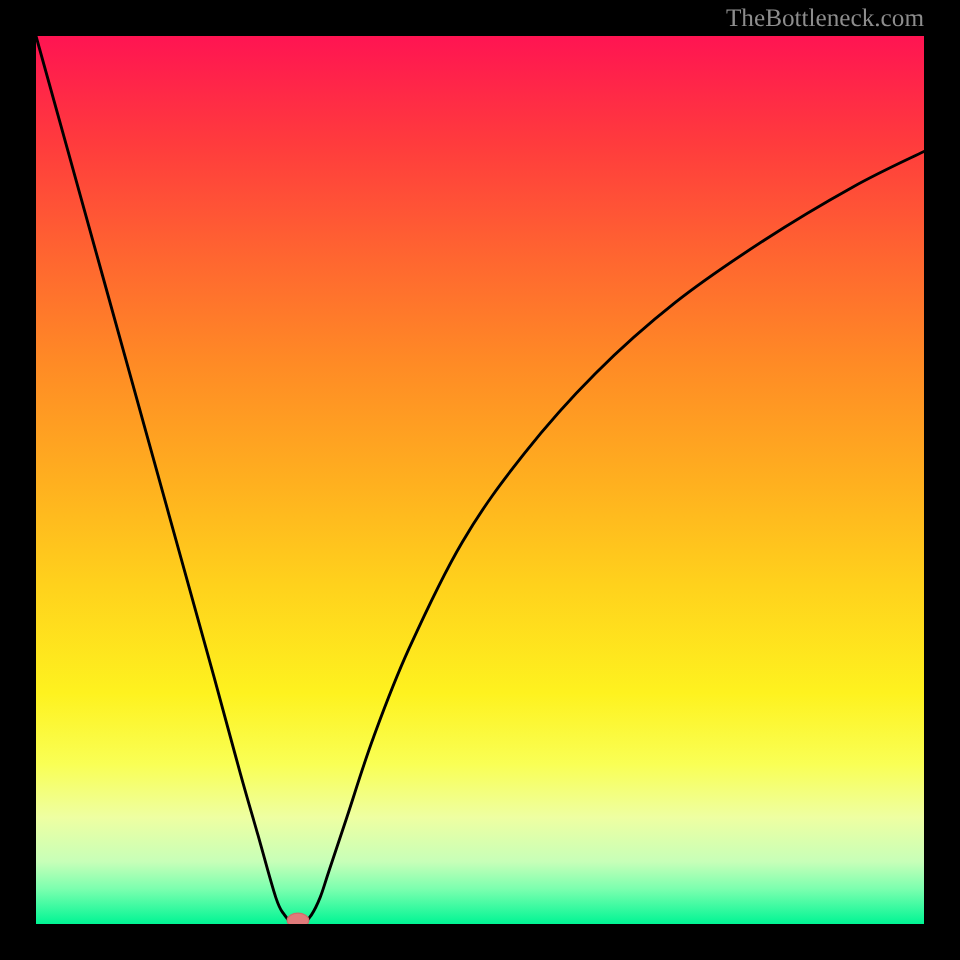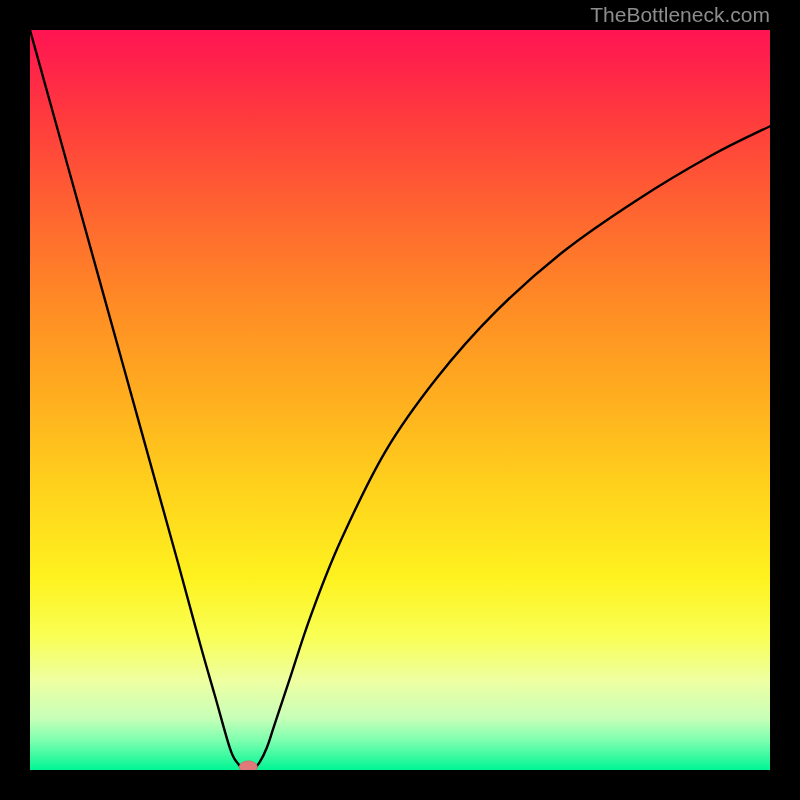--- a/index.html
+++ b/index.html
@@ -40,21 +40,21 @@
       #00f594 100%
     );
   }
   .watermark {
     position: absolute;
     top: 0;
     right: 30px;
     height: 30px;
     line-height: 30px;
     color: #8d8d8d;
-    font-family: Liberation Sans, sans-serif;
+    font-family: Liberation Serif, serif;
     font-size: 21px;
   }
   svg {
     position: absolute;
     top: 0;
     left: 0;
   }
 </style>
 </head>
 <body>

